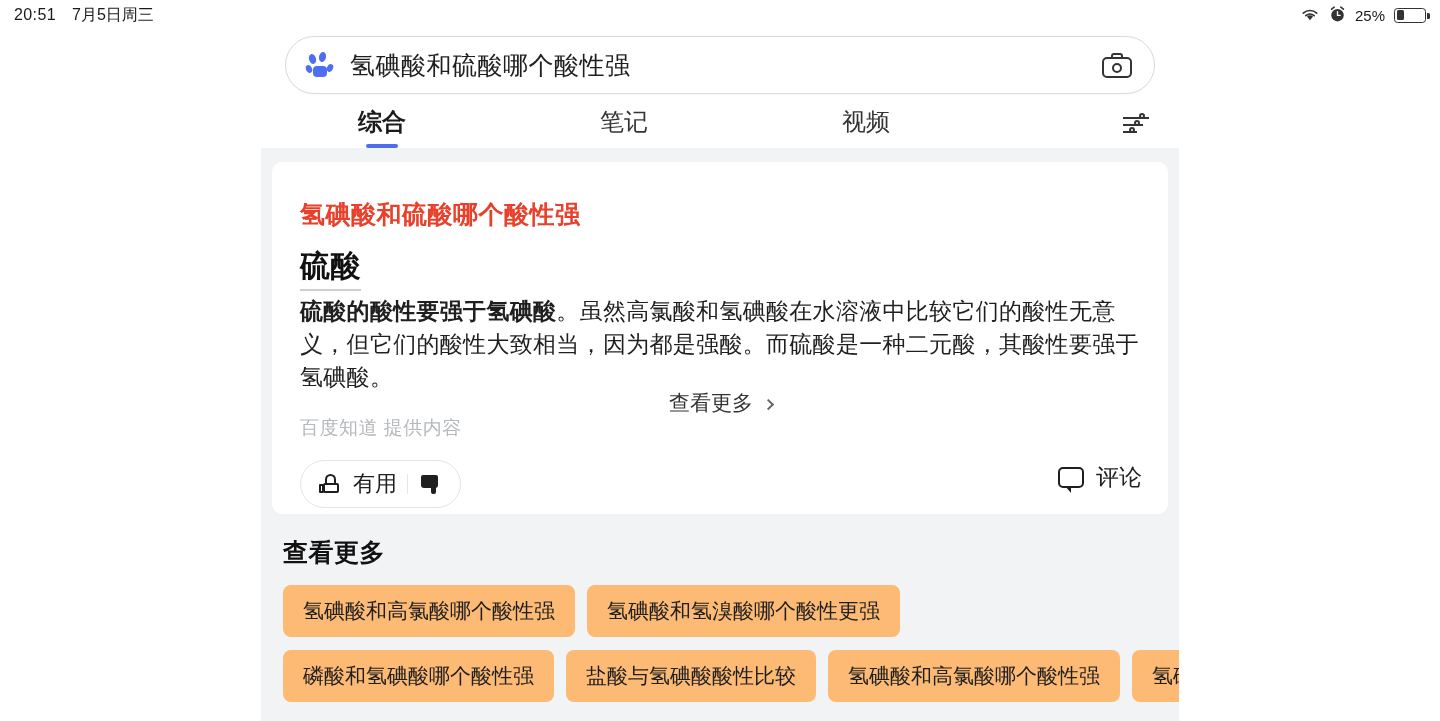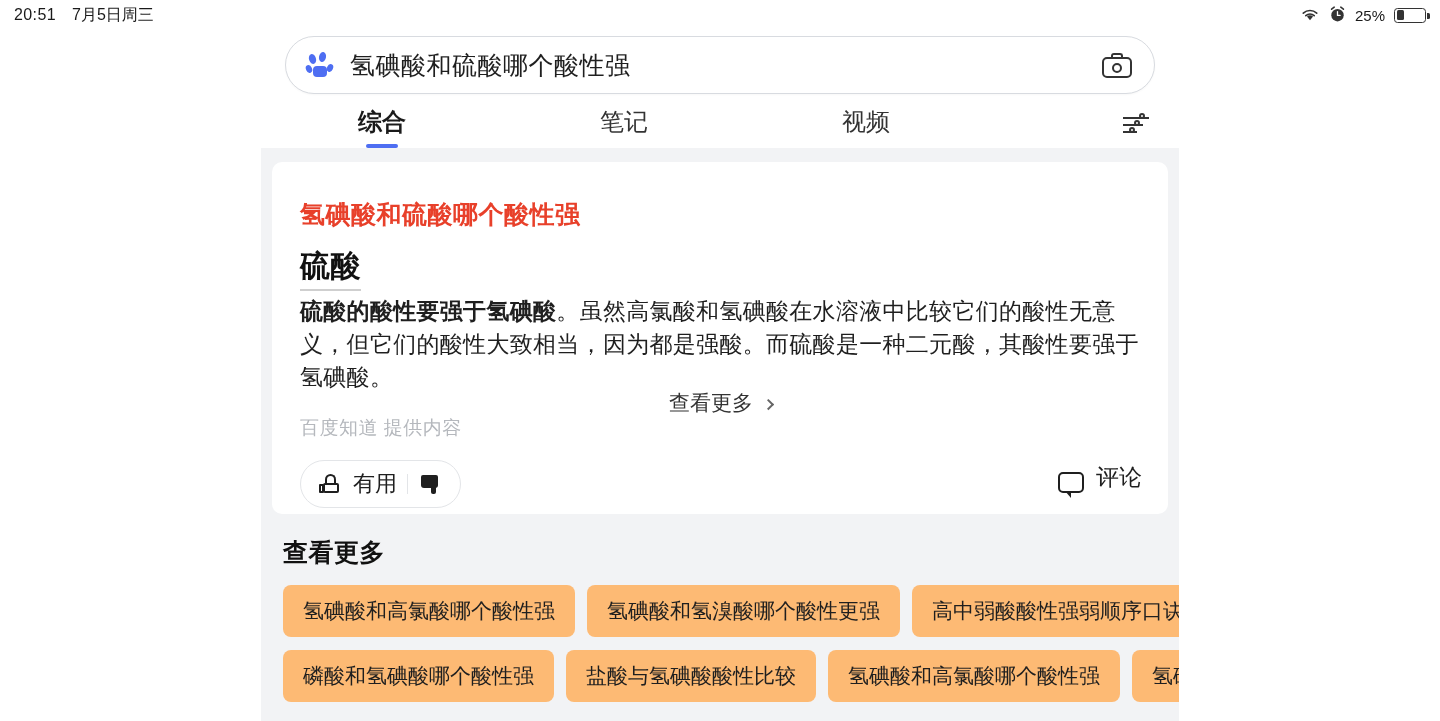--- a/index.html
+++ b/index.html
@@ -226,21 +226,21 @@
     position: absolute; left: 3px; top: 3px;
     width: 17px; height: 13px;
     background: #1f1f1f; border-radius: 2px 2px 3px 3px;
   }
   .thumb-down .tail {
     position: absolute; left: 13px; top: 14px;
     width: 5px; height: 8px; background: #1f1f1f; border-radius: 0 0 2px 2px;
   }
   .comment {
     position: absolute; top: 300px; right: 26px;
-    display: flex; align-items: flex-end; gap: 12px;
+    display: flex; align-items: center; gap: 12px;
     font-size: 23px; color: #1f1f1f;
   }
   .bubble {
     width: 26px; height: 21px; position: relative;
     border: 2px solid #1f1f1f; border-radius: 5px;
   }
   .bubble::after {
     content: ""; position: absolute; left: 5px; bottom: -7px;
     width: 0; height: 0;
     border-left: 6px solid transparent;
@@ -362,21 +362,20 @@
         <span class="bubble"></span>
         <span>评论</span>
       </div>
     </div>
 
     <div class="related-title">查看更多</div>
 
     <div class="chip-row row1">
       <div class="chip">氢碘酸和高氯酸哪个酸性强</div>
       <div class="chip">氢碘酸和氢溴酸哪个酸性更强</div>
-      <div class="chip">高中弱酸酸性强弱顺序口诀</div>
 
     </div>
 
     <div class="chip-row row2">
       <div class="chip">磷酸和氢碘酸哪个酸性强</div>
       <div class="chip">盐酸与氢碘酸酸性比较</div>
       <div class="chip">氢碘酸和高氯酸哪个酸性强</div>
       <div class="chip">氢碘酸的酸性</div>
     </div>
 

